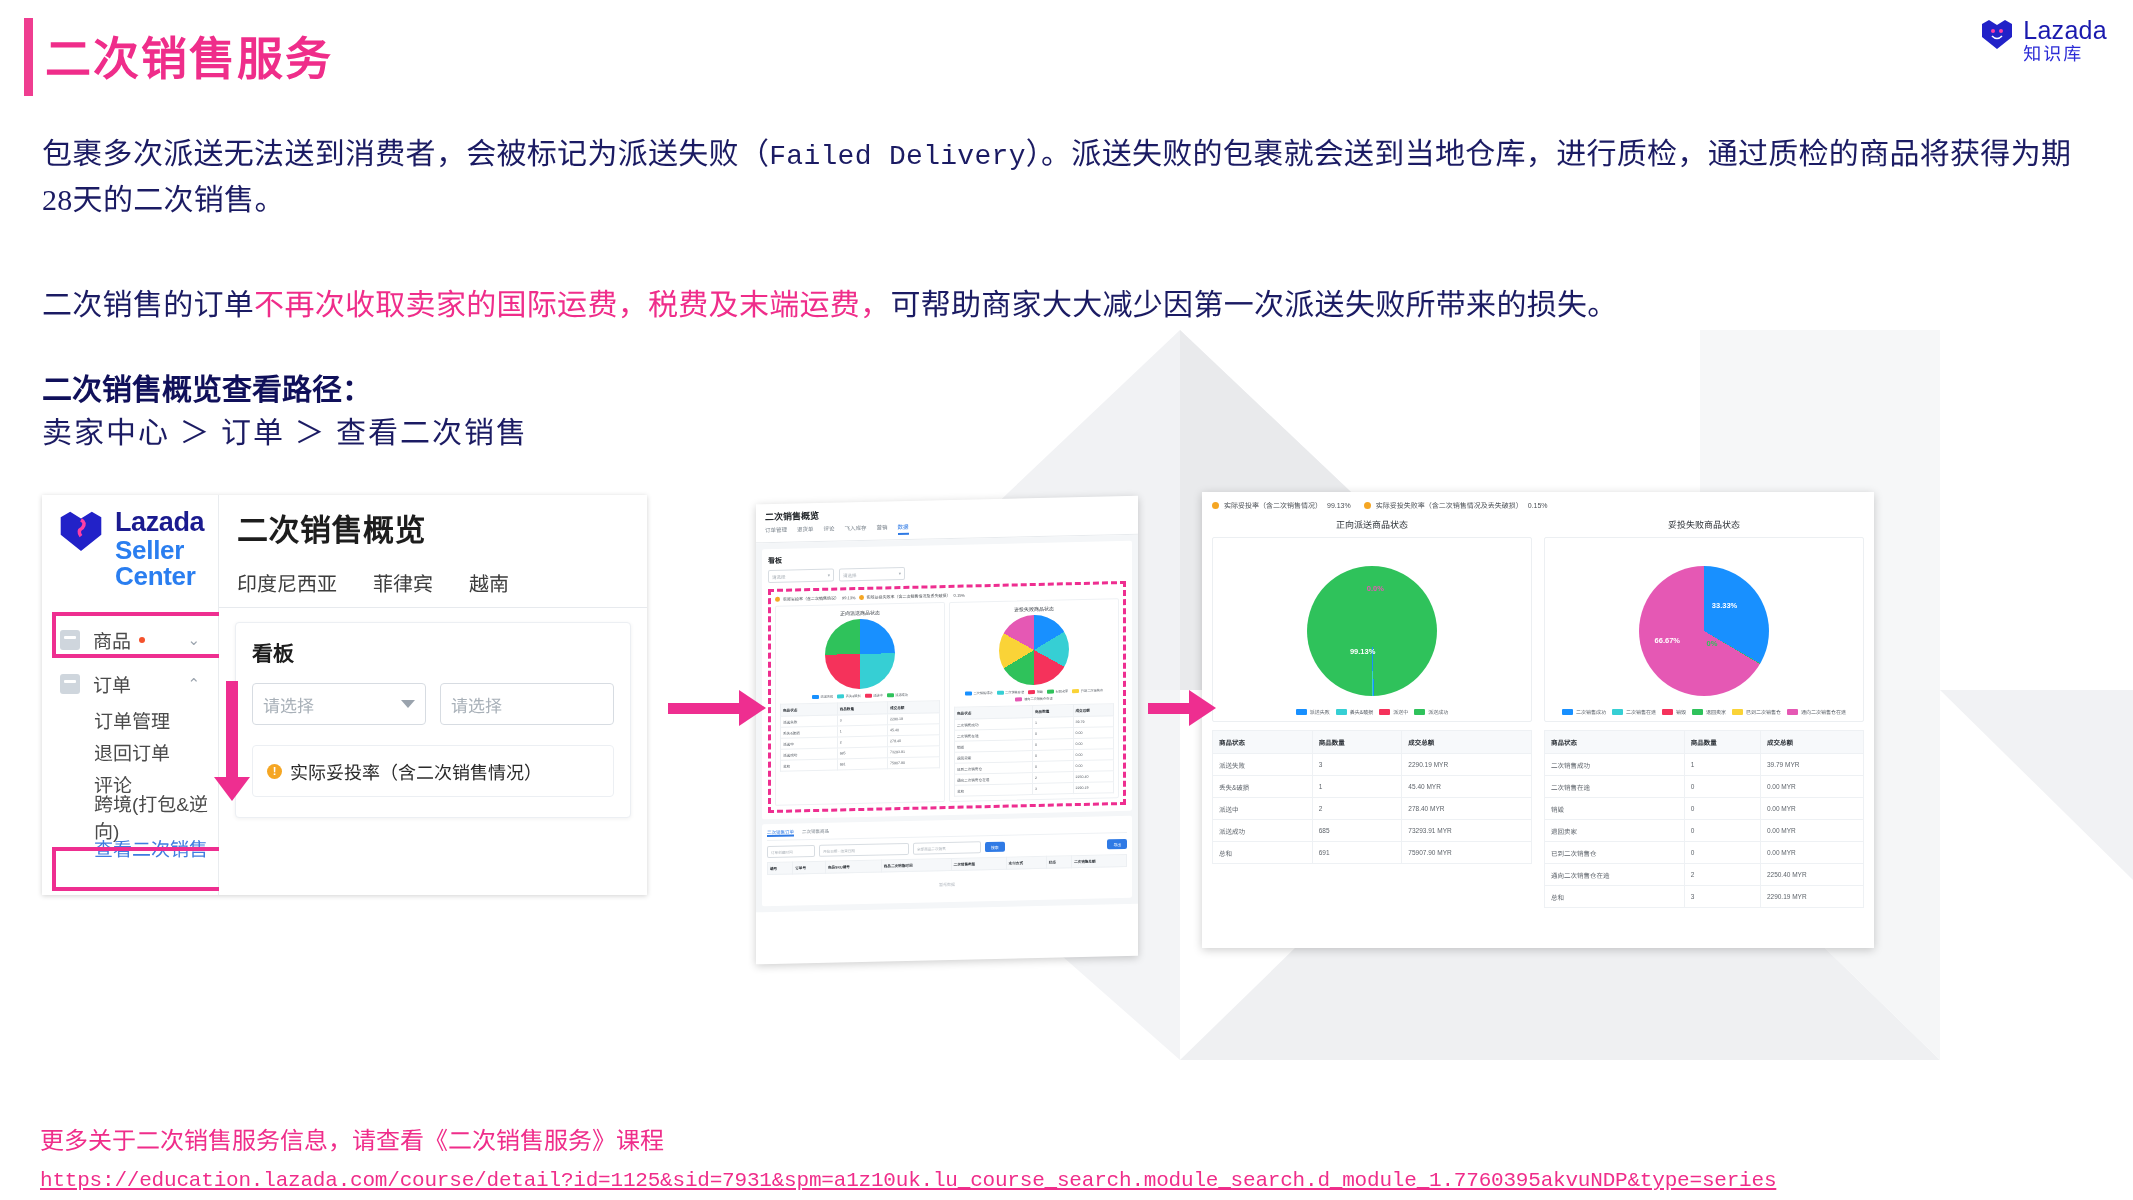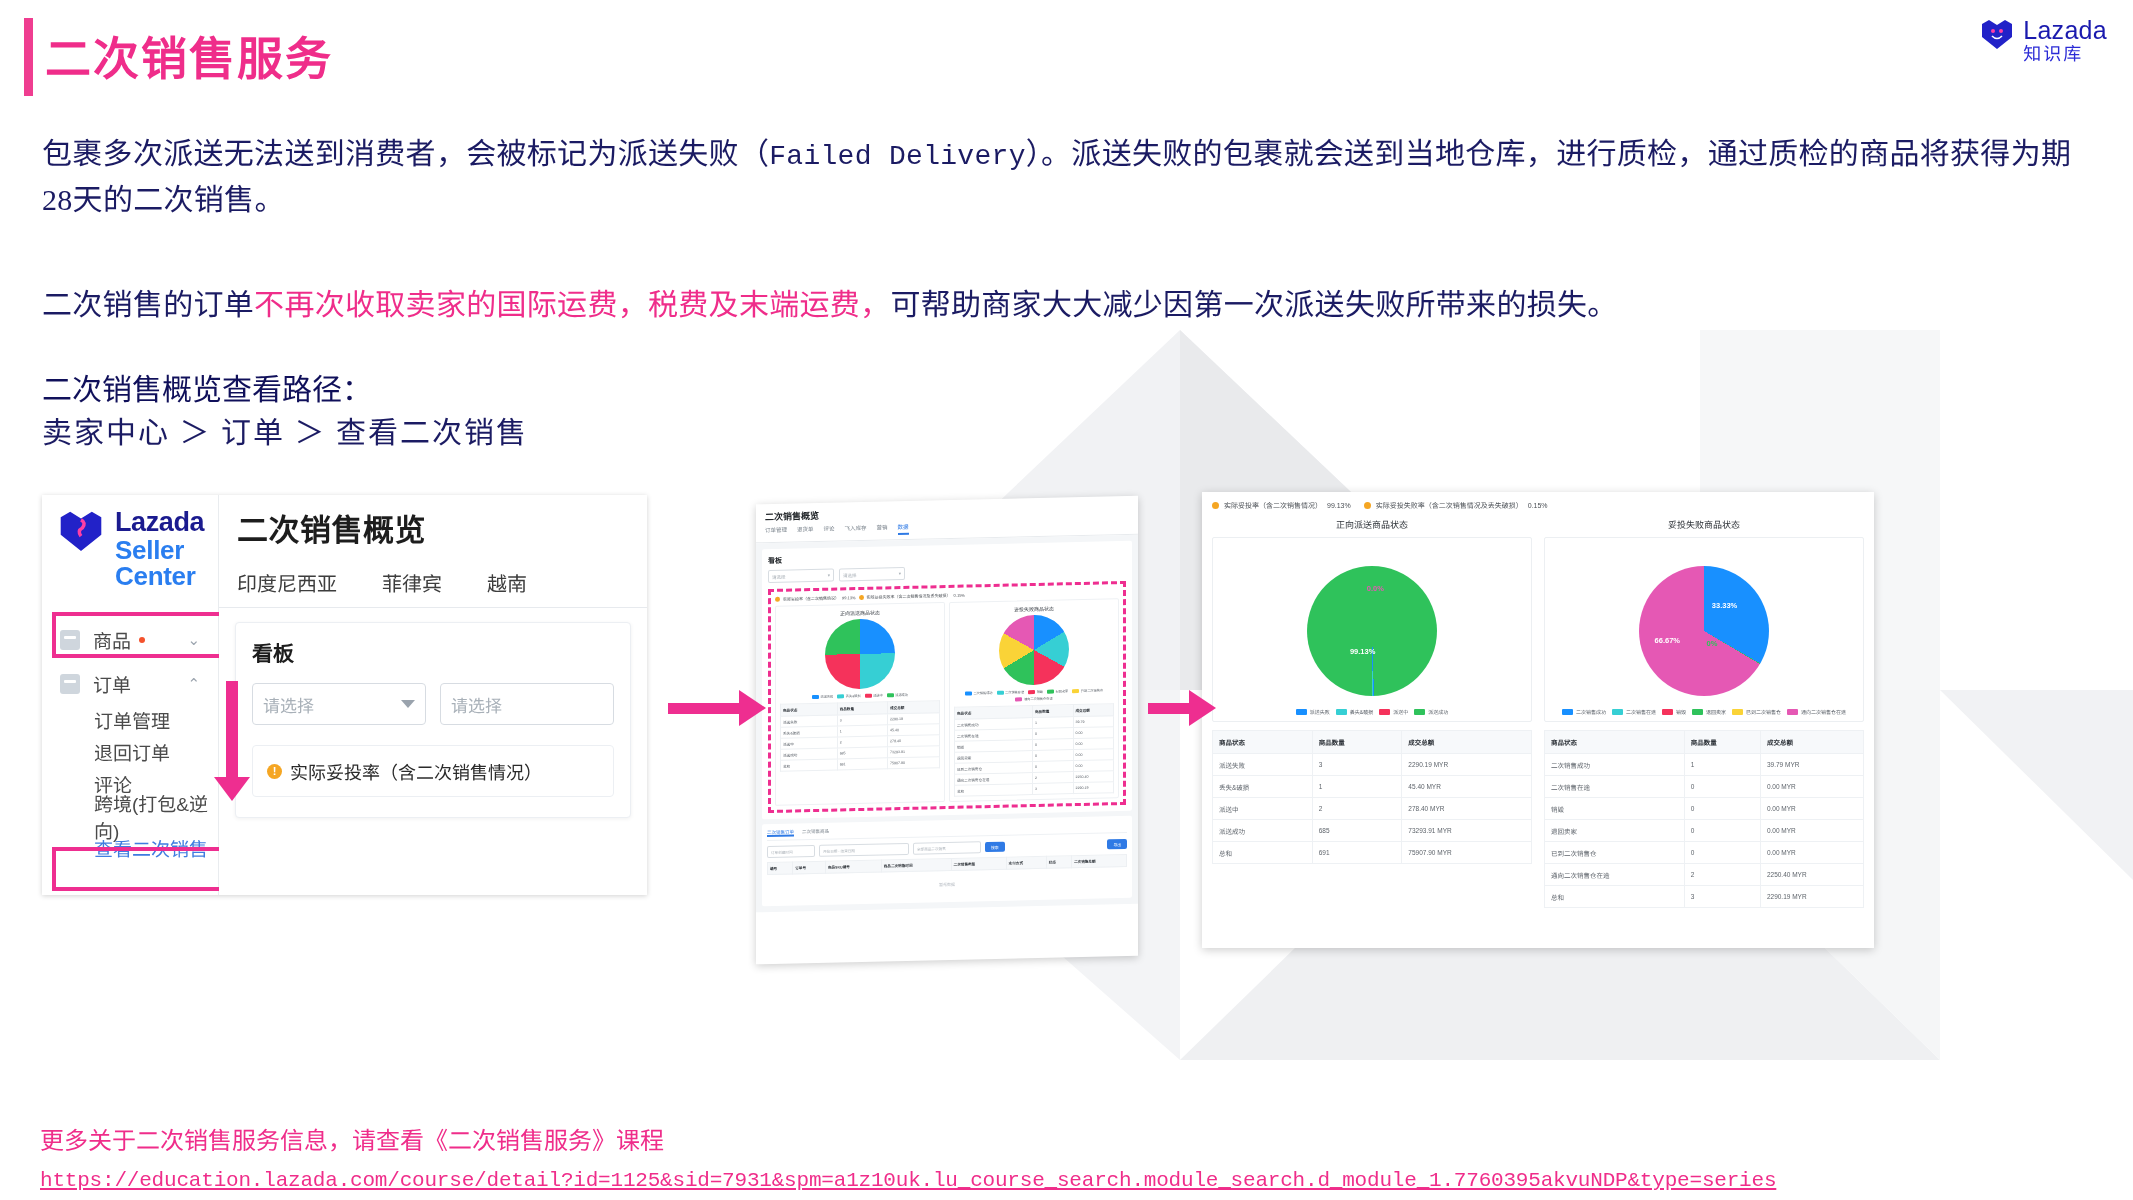--- a/index.html
+++ b/index.html
@@ -27,21 +27,21 @@
   .logo-lazada{font-family:"Liberation Sans","DejaVu Sans",sans-serif;font-size:25px;color:#1a1aae;letter-spacing:.3px;}
   .logo-sub{font-family:"Liberation Sans","DejaVu Sans",sans-serif;font-size:18px;color:#2b2bd6;letter-spacing:2px;margin-top:2px;}
 
   
   .para{position:absolute;z-index:3;color:#1b1b63;font-size:30px;line-height:1.45;letter-spacing:.3px;}
   #para1{left:42px;top:132px;width:2050px;}
   #para2{left:42px;top:283px;width:2050px;}
   .hl-pink{color:#ef2d8a;}
   .mono{font-family:"Liberation Mono","DejaVu Sans Mono",monospace;font-size:28px;}
 
-  .path-title{position:absolute;left:42px;top:365px;z-index:3;color:#10105a;font-size:30px;font-weight:normal;}
+  .path-title{position:absolute;left:42px;top:365px;z-index:3;color:#10105a;font-size:30px;font-weight:bold;}
   .path-line{position:absolute;left:42px;top:408px;z-index:3;color:#1b1b63;font-size:30px;letter-spacing:2px;}
 
   
   .shot1{position:absolute;left:42px;top:495px;width:605px;height:400px;z-index:4;
     background:#fff;box-shadow:0 1px 5px rgba(0,0,0,.18);
     font-family:"Liberation Sans","DejaVu Sans",sans-serif;display:flex;overflow:hidden;}
   .s1-side{width:292px;background:#fff;border-right:1px solid #e9ecef;position:relative;}
   .s1-logo{display:flex;align-items:flex-start;gap:11px;padding:14px 0 0 16px;}
   .s1-logomark{width:46px;height:42px;position:relative;flex:none;}
   .s1-logotxt{display:flex;flex-direction:column;line-height:1.02;}
@@ -58,21 +58,21 @@
   .s1-sub.link{color:#3f7ce0;}
   .s1-box{position:absolute;border:4px solid #ee2e90;}
   .s1-arrow{position:absolute;left:184px;top:186px;width:12px;height:98px;background:#ee2e90;z-index:6;}
   .s1-arrow:after{content:"";position:absolute;left:-12px;top:96px;border-left:18px solid transparent;border-right:18px solid transparent;border-top:24px solid #ee2e90;}
 
   .s1-main{flex:1;position:relative;background:#fff;}
   .s1-crumb{padding:14px 0 0 18px;font-size:17px;color:#9aa3ad;}
   .s1-crumb b{color:#2b2b2b;}
   .s1-crumb .sep{color:#c2c9d1;margin:0 6px;}
   .s1-h1{padding:10px 0 0 18px;font-size:31px;font-weight:bold;color:#1d1d1d;letter-spacing:.5px;}
-  .s1-tabs{display:flex;gap:45px;padding:18px 0 10px 18px;font-size:20px;color:#3d3d3d;border-bottom:1px solid #e7eaee;}
+  .s1-tabs{display:flex;gap:36px;padding:18px 0 10px 18px;font-size:20px;color:#3d3d3d;border-bottom:1px solid #e7eaee;}
   .s1-card{margin:14px 16px 0 16px;background:#fff;border:1px solid #eceff3;border-radius:4px;box-shadow:0 1px 4px rgba(0,0,0,.06);padding:14px 16px 0 16px;height:180px;overflow:hidden;}
   .s1-card h4{margin:0 0 16px 0;font-size:21px;color:#1d1d1d;}
   .s1-selects{display:flex;gap:14px;}
   .s1-sel{width:152px;height:40px;border:1px solid #d7dce2;border-radius:4px;display:flex;align-items:center;padding:0 10px;font-size:17px;color:#a8b0b8;justify-content:space-between;}
   .s1-caret{width:0;height:0;border-left:7px solid transparent;border-right:7px solid transparent;border-top:8px solid #9aa3ad;}
   .s1-rate{margin-top:20px;border:1px solid #eceff3;border-radius:4px;padding:12px 14px;display:flex;align-items:center;gap:8px;font-size:18px;color:#2b2b2b;}
   .warn-dot{width:15px;height:15px;border-radius:50%;background:#f5a623;color:#fff;font-size:11px;display:flex;align-items:center;justify-content:center;font-weight:bold;flex:none;}
 
   
   .big-arrow{position:absolute;z-index:6;height:11px;background:#ee2e90;}

